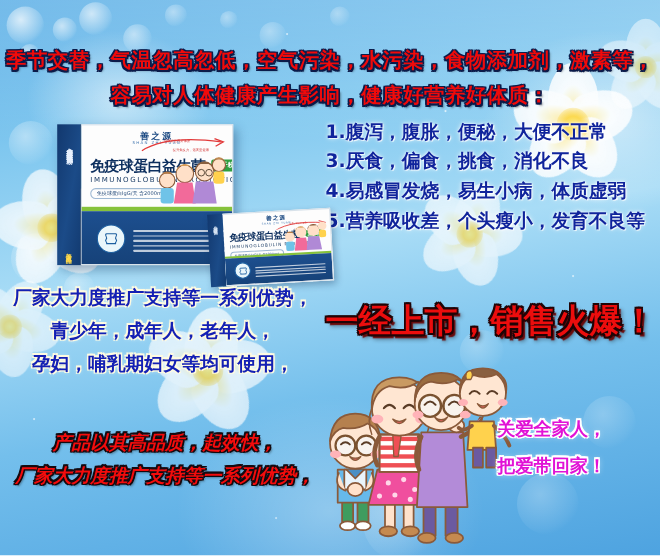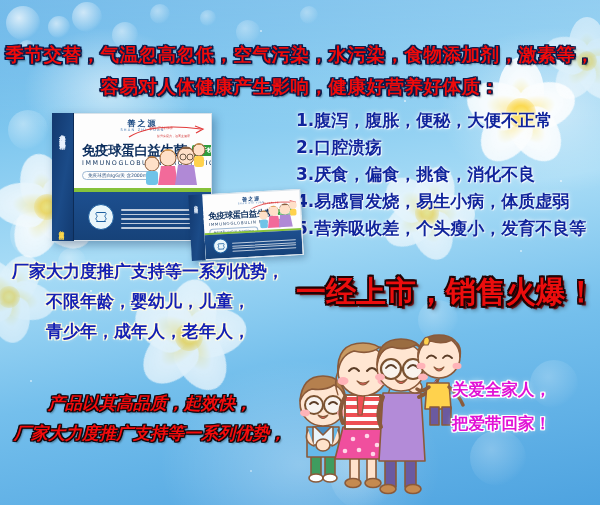--- a/index.html
+++ b/index.html
@@ -277,21 +277,20 @@
       <div class="petal" style="width:36px;height:44px;transform:translate(-50%,-100%) rotate(288deg);"></div>
       <div class="core" style="width:20px;height:20px;"></div>
     </div>
   </div>
 
   <div class="headline head1">季节交替，气温忽高忽低，空气污染，水污染，食物添加剂，激素等，</div>
   <div class="headline head2">容易对人体健康产生影响，健康好营养好体质：</div>
 
   <div class="symptoms">
     <div class="symptom">1.腹泻，腹胀，便秘，大便不正常</div>
-    <div class="symptom">2.口腔溃疡</div>
     <div class="symptom">3.厌食，偏食，挑食，消化不良</div>
     <div class="symptom">4.易感冒发烧，易生小病，体质虚弱</div>
     <div class="symptom">5.营养吸收差，个头瘦小，发育不良等</div>
   </div>
 
   <div class="pack" id="bigbox">
     <div class="side">
       <div class="sidetxt">免疫球蛋白益生菌冻干粉</div>
       <div class="sidebadge">善之源出品</div>
     </div>
@@ -408,22 +407,22 @@
             <i></i>
             <i></i>
             <i></i>
         </div>
       </div>
     </div>
   </div>
 
   <div class="bluepara">
     <div class="ln">厂家大力度推广支持等一系列优势，</div>
-    <div class="ln">不限年龄，婴幼儿，儿童，</div>
     <div class="ln">青少年，成年人，老年人，</div>
+    <div class="ln">孕妇，哺乳期妇女等均可使用，</div>
   </div>
 
   <div class="redpara">
     <div class="ln">产品以其高品质，起效快，</div>
     <div class="ln">厂家大力度推广支持等一系列优势，</div>
   </div>
 
   <div class="saleslogan">一经上市，销售火爆！</div>
 
   <div id="familyart">

